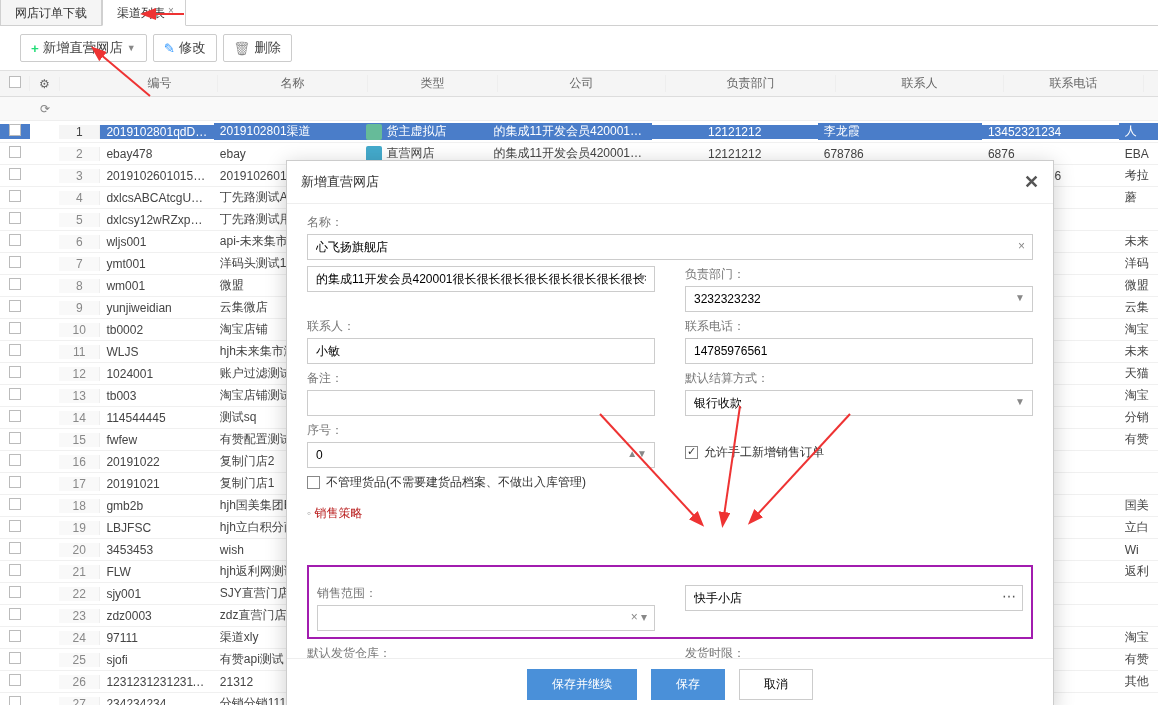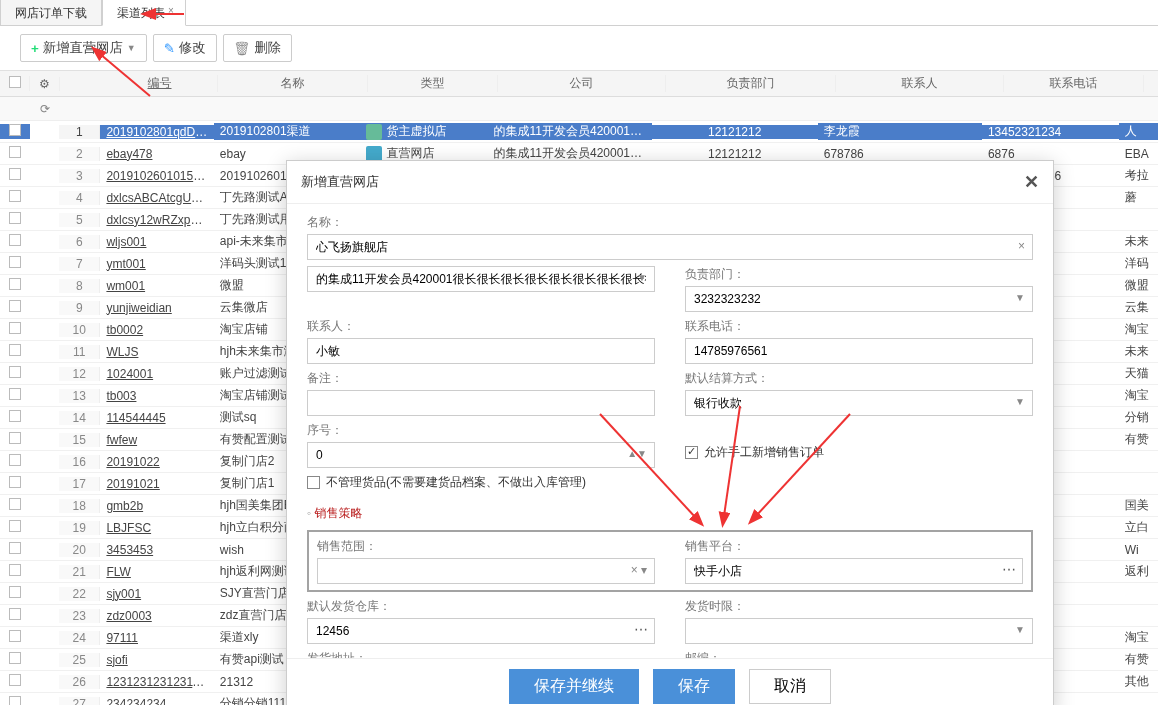--- a/index.html
+++ b/index.html
@@ -13,21 +13,21 @@
 .tbtn .plus { color: #2d7; font-weight: bold; }
 .tbtn .caret { font-size: 9px; color: #888; }
 .tbtn .pen { color: #39f; }
 .tbtn .trash { color: #888; }
 .grid-wrap { position: relative; }
 .grid-header { display: flex; background: #f5f5f5; border-bottom: 1px solid #ddd; height: 26px; align-items: center; }
 .grid-refresh { display: flex; background: #f9f9f9; border-bottom: 1px solid #eee; height: 24px; align-items: center; }
 .col-check { width: 30px; text-align: center; }
 .col-gear { width: 30px; text-align: center; color: #888; }
 .col-num { width: 42px; text-align: center; }
-.col-code { width: 116px; text-decoration: underline; }
+.col-code { width: 116px; }
 .col-name { width: 150px; }
 .col-type { width: 130px; }
 .col-company { width: 168px; }
 .col-dept { width: 170px; text-align: center; }
 .col-contact { width: 168px; }
 .col-phone { width: 140px; }
 .col-extra { width: 40px; }
 .hd { padding: 0 6px; color: #666; text-align: center; border-right: 1px solid #eee; font-weight: normal; }
 .grid-row { display: flex; height: 22px; align-items: center; border-bottom: 1px solid #f0f0f0; }
 .grid-row .cell { padding: 0 6px; overflow: hidden; white-space: nowrap; text-overflow: ellipsis; color: #444; }
@@ -54,23 +54,23 @@
 .form-input.select { background: #fff; position: relative; }
 .input-wrap { position: relative; }
 .input-caret { position: absolute; right: 8px; top: 6px; color: #888; font-size: 10px; }
 .input-clear { position: absolute; right: 8px; top: 5px; color: #888; font-size: 12px; cursor: pointer; }
 .input-dots { position: absolute; right: 8px; top: 3px; color: #555; font-size: 14px; cursor: pointer; letter-spacing: -1px; }
 .check-label { display: flex; align-items: center; gap: 6px; margin-top: 22px; }
 .checkmark { width: 13px; height: 13px; border: 1px solid #888; display: inline-block; position: relative; }
 .checkmark.checked::after { content: "✓"; position: absolute; left: 1px; top: -2px; font-size: 11px; color: #333; }
 .section-head { color: #b91c1c; padding: 8px 0 8px 0; font-size: 12px; }
 .section-head::before { content: "◦ "; color: #999; }
-.highlight-box { border: 2px solid #a3a3a3; padding: 6px 8px 6px 8px; }
+.highlight-box { border: 2px solid #a21caf; padding: 18px 8px 6px 8px; margin-top: 35px; }
 .modal-foot { padding: 10px; text-align: center; border-top: 1px solid #eee; display: flex; justify-content: center; gap: 14px; background: #fff; }
-.mbtn { padding: 6px 24px; border: 1px solid #ccc; background: #fff; cursor: pointer; font-size: 16px; }
+.mbtn { padding: 6px 24px; border: 1px solid #ccc; background: #fff; cursor: pointer; font-size: 12px; }
 .mbtn.primary { background: #4a90d9; color: #fff; border-color: #4a90d9; }
 
 
 .arrow { position: absolute; pointer-events: none; }
 </style>
 </head>
 <body>
 
 <div class="tabs">
   <div class="tab"><span>网店订单下载</span></div>
@@ -530,21 +530,20 @@
 
     <div class="section-head">销售策略</div>
 
     <div class="highlight-box">
     <div class="form-row" style="margin-bottom:0">
       <div class="form-col">
         <label class="form-label">销售范围：</label>
         <div class="input-wrap"><input class="form-input" style=""><span class="input-clear">× ▾</span></div>
       </div>
       <div class="form-col">
-        <label class="form-label">销售平台：</label>
         <div class="input-wrap"><input class="form-input" value="快手小店" style=""><span class="input-dots">⋯</span></div>
       </div>
     </div>
     </div>
 
     <div class="form-row" style="margin-top:6px">
       <div class="form-col">
         <label class="form-label">默认发货仓库：</label>
         <div class="input-wrap"><input class="form-input" value="12456" style=""><span class="input-dots">⋯</span></div>
       </div>

